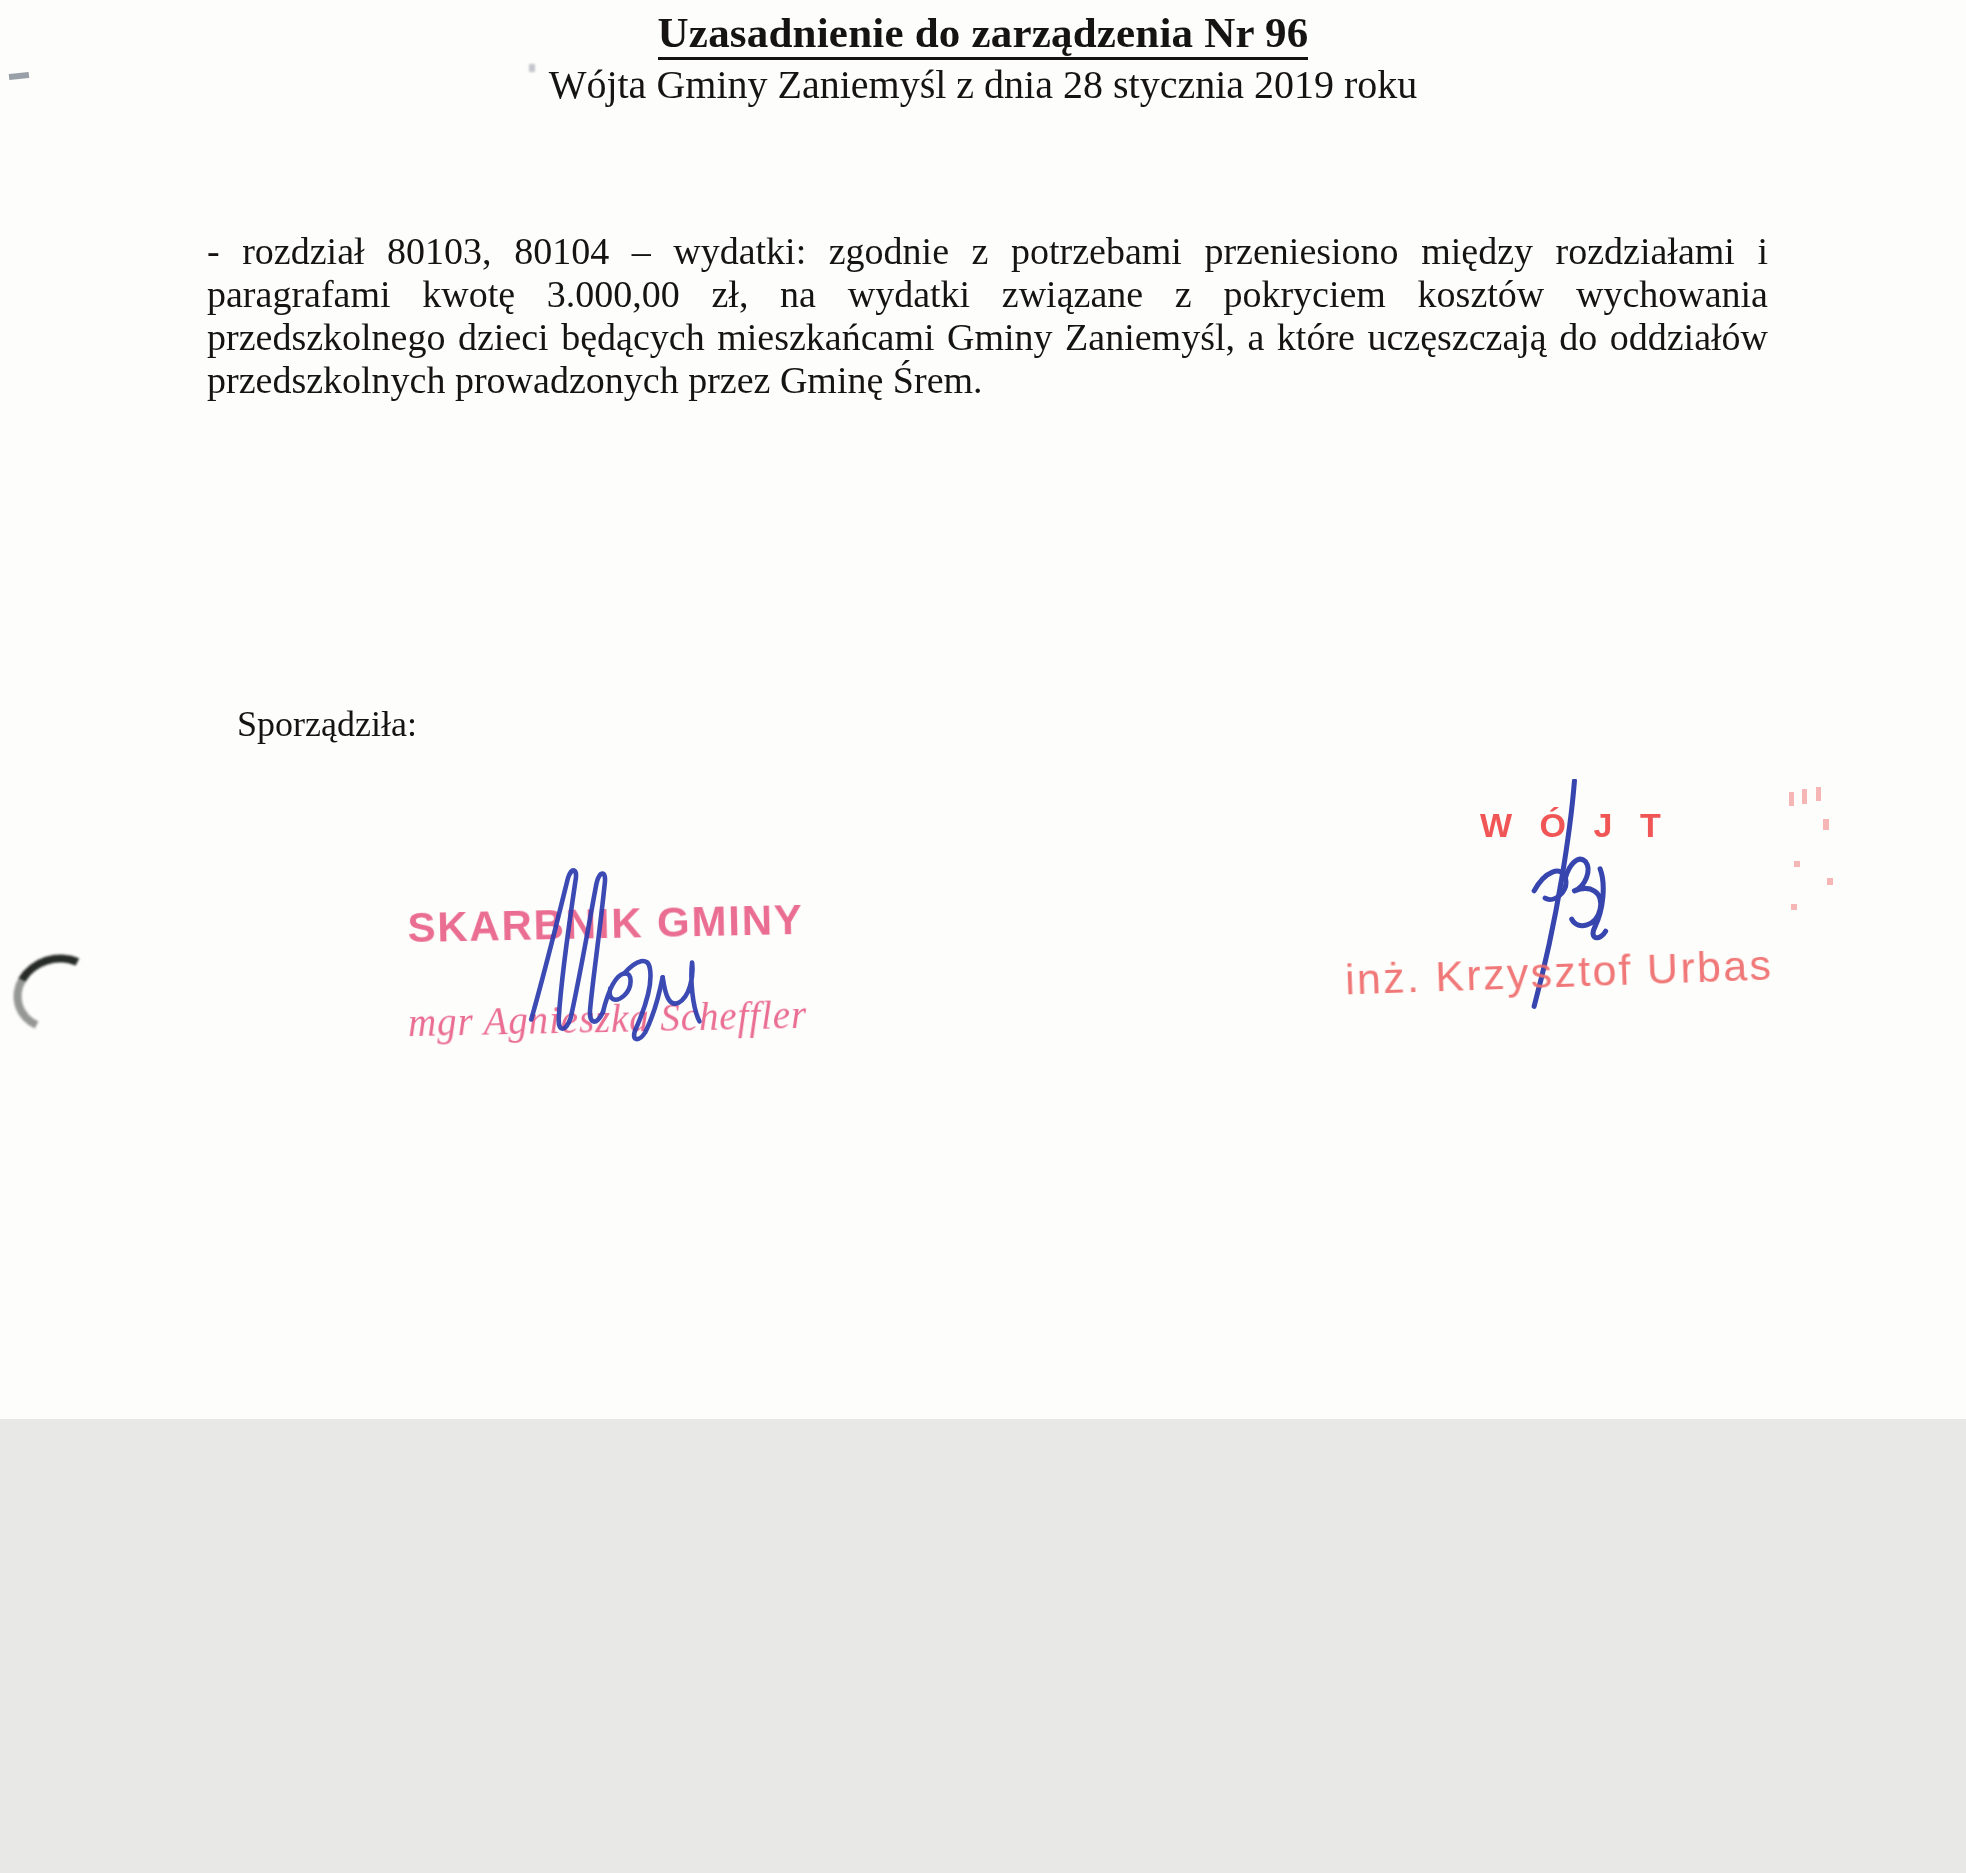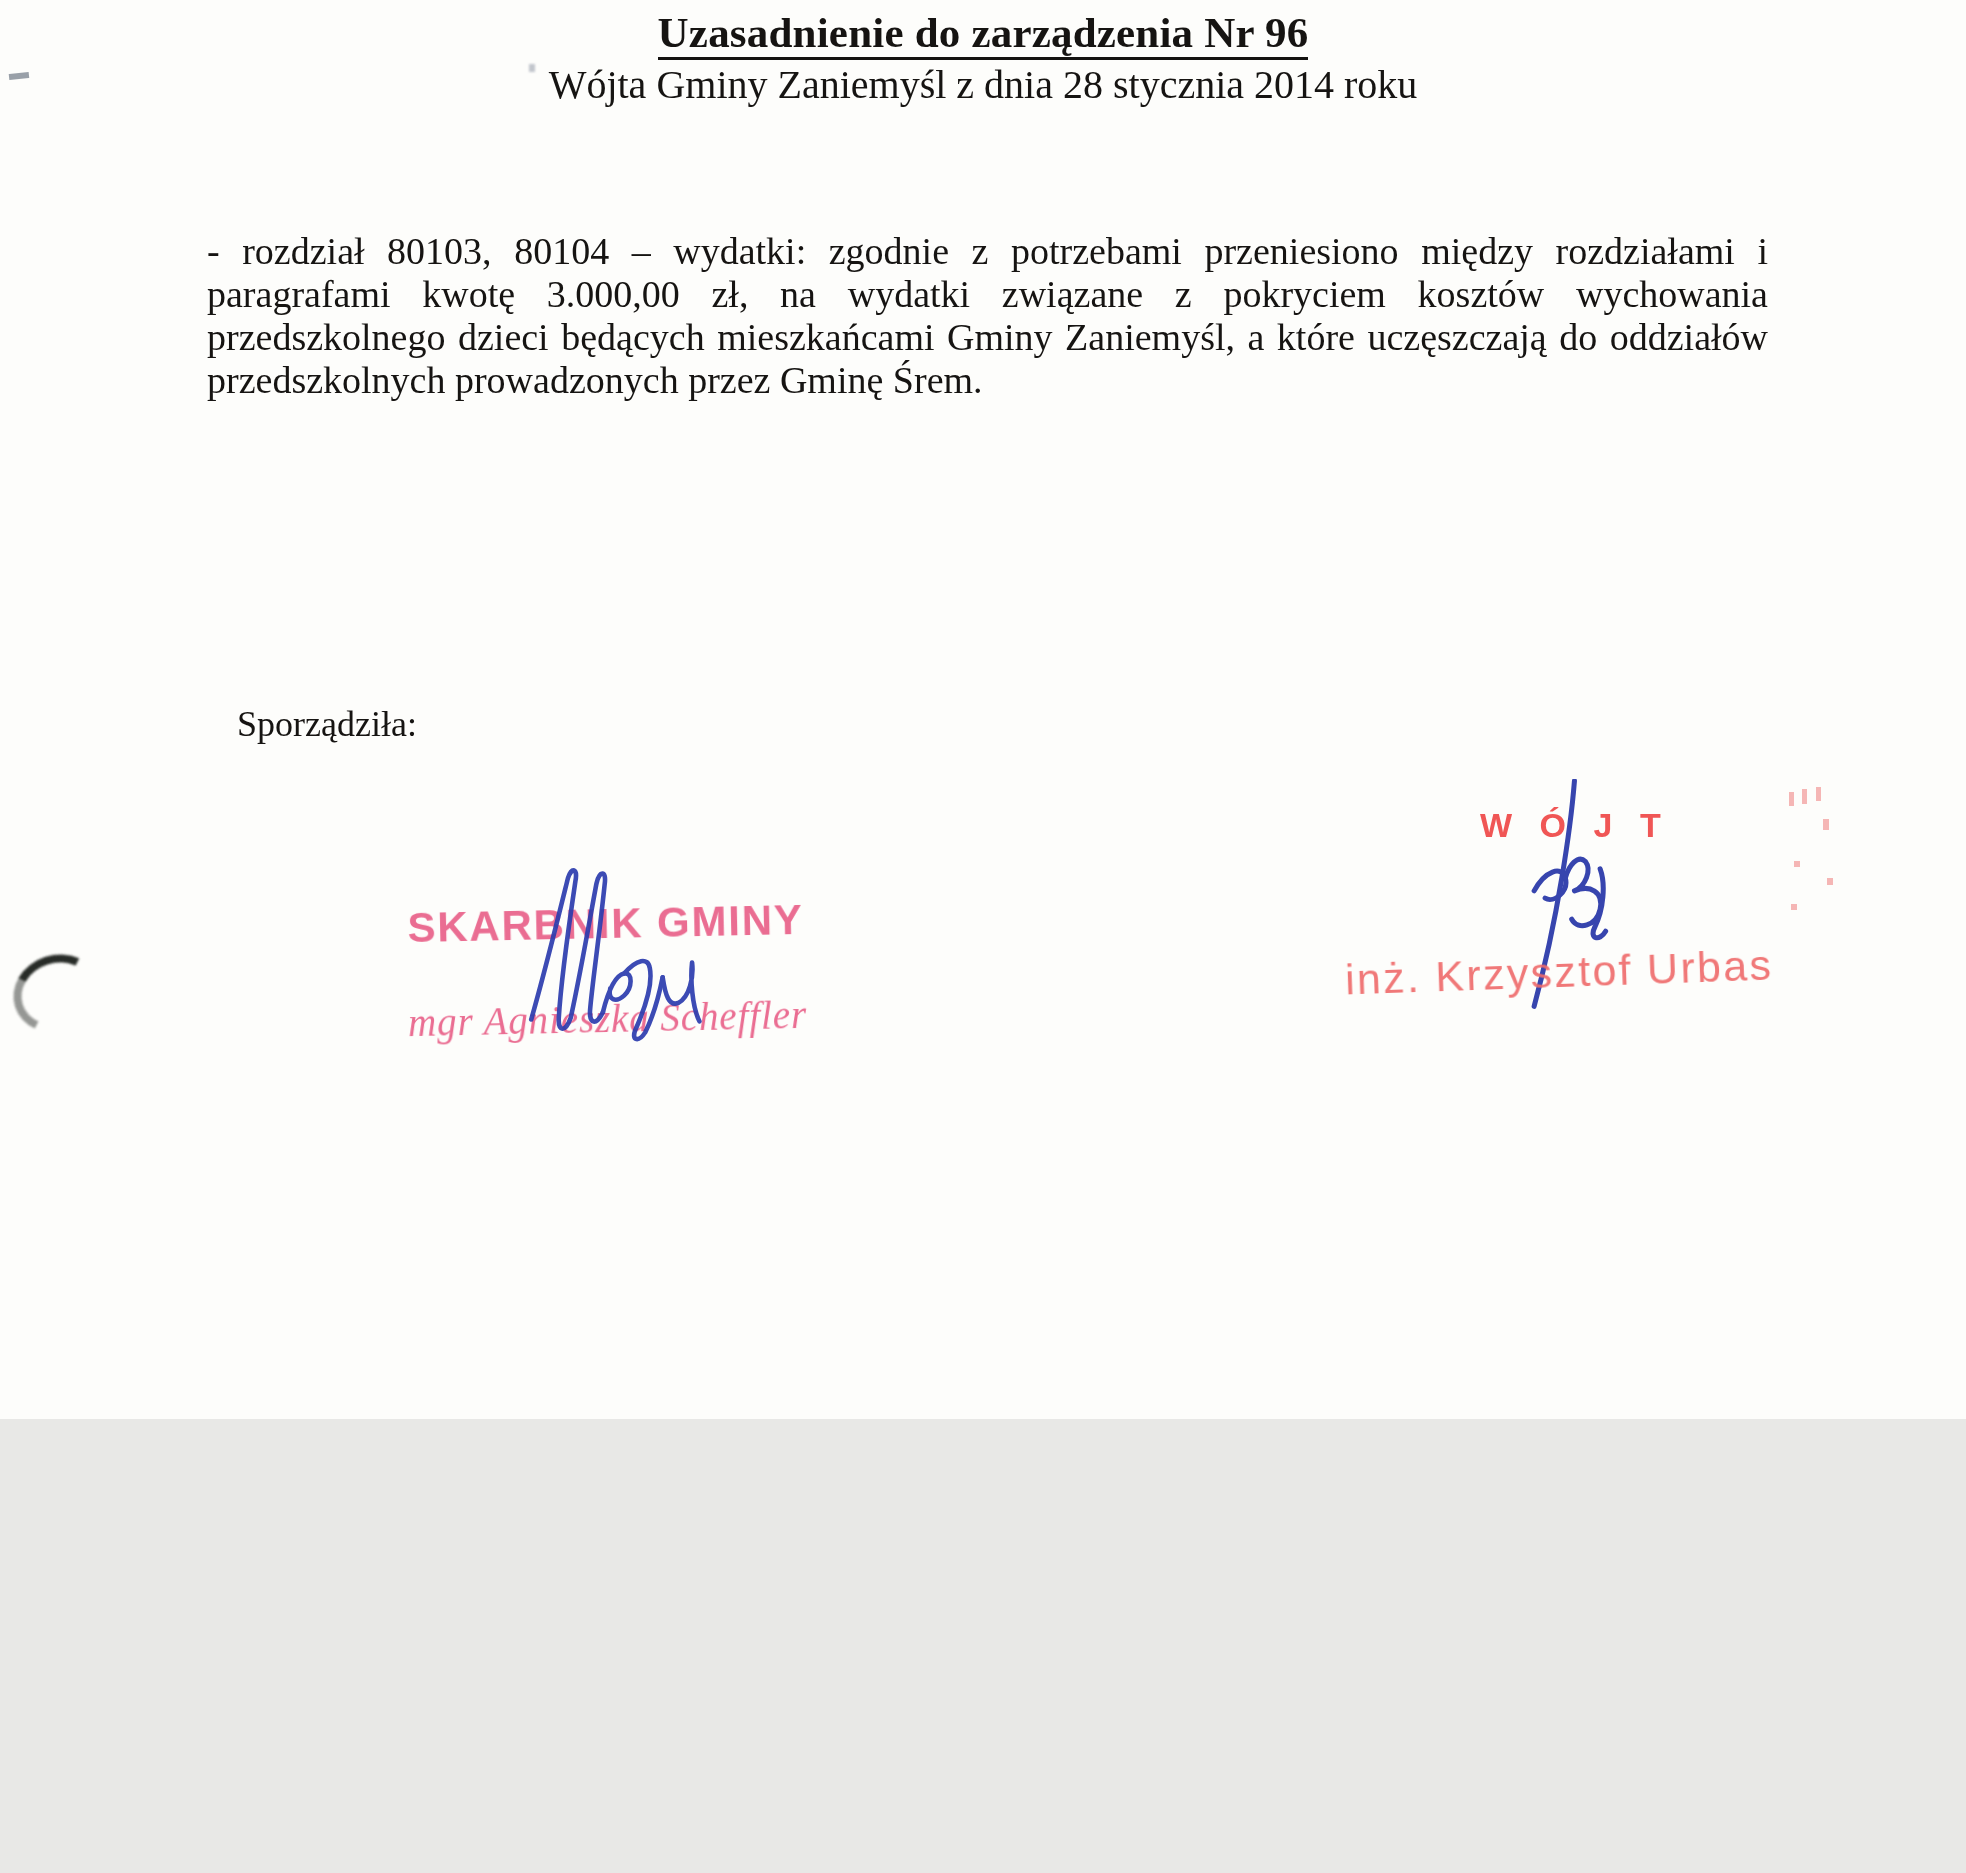--- a/index.html
+++ b/index.html
@@ -119,21 +119,21 @@
 </style>
 </head>
 <body>
 
 <div class="page">
 
   <div class="doc-header">
     <div class="doc-title">
       <span class="u">Uzasadnienie do zarządzenia Nr 96</span>
     </div>
-    <div class="doc-subtitle">Wójta Gminy Zaniemyśl z dnia 28 stycznia 2014 roku</div>
+    <div class="doc-subtitle">Wójta Gminy Zaniemyśl z dnia 28 stycznia 2019 roku</div>
   </div>
 
   <div class="doc-section">
     <p class="body-par">- rozdział 80103, 80104 – wydatki: zgodnie z potrzebami przeniesiono między rozdziałami i paragrafami kwotę 3.000,00 zł, na wydatki związane z pokryciem kosztów wychowania przedszkolnego dzieci będących mieszkańcami Gminy Zaniemyśl, a które uczęszczają do oddziałów przedszkolnych prowadzonych przez Gminę Śrem.</p>
   </div>
 
   <div class="prepared-by">Sporządziła:</div>
 
   <div class="stamp-treasurer">
     <div class="stitle">SKARBNIK GMINY</div>

